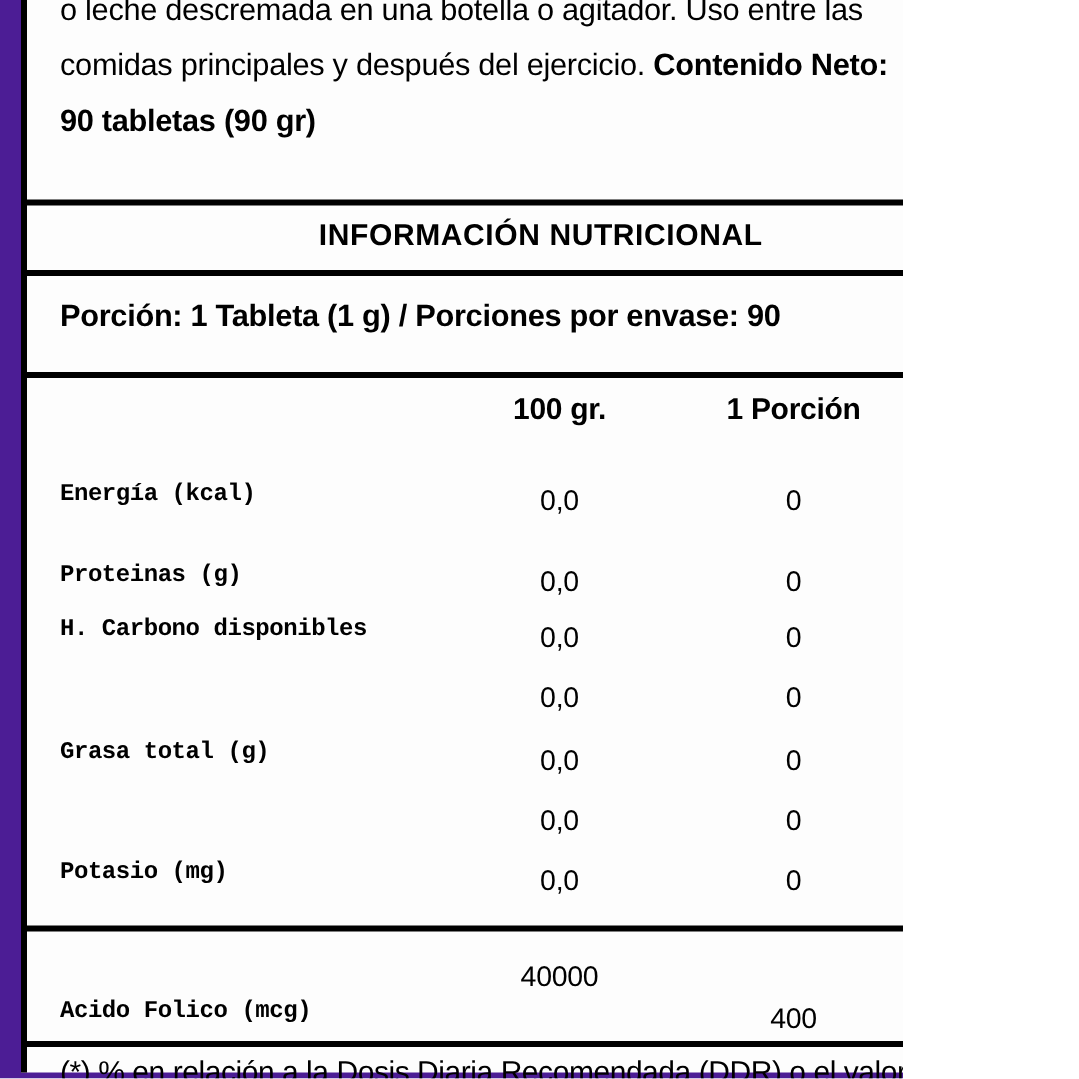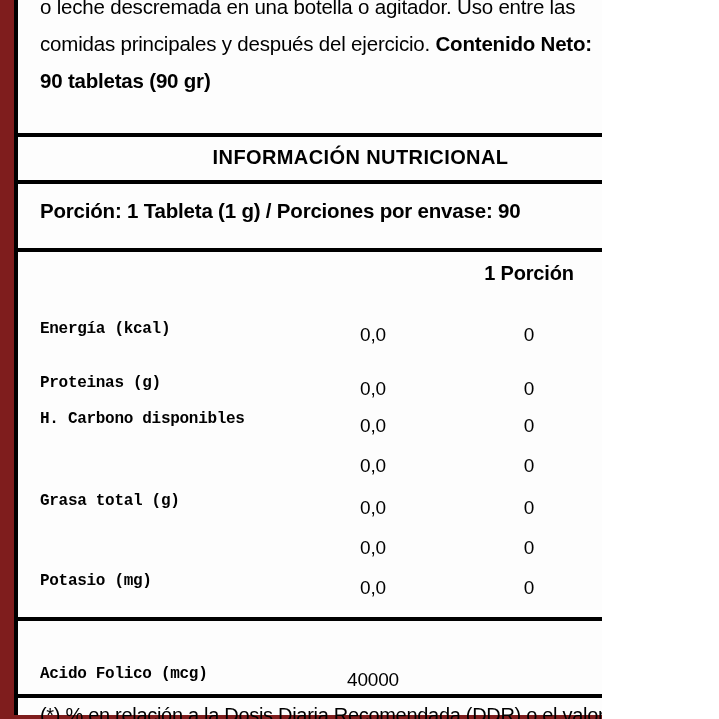--- a/index.html
+++ b/index.html
@@ -7,21 +7,21 @@
     padding: 0;
     background: #ffffff;
   }
   body {
     font-family: "Liberation Sans", sans-serif;
   }
   #label-root {
     position: relative;
     width: 602px;
     height: 719px;
-    background: #7f1d1d;
+    background: #4c1d95;
     overflow: hidden;
     color: #000000;
   }
 
   
   .panel {
     position: absolute;
     left: 14px;
     top: -40px;            
     width: 693px;          
@@ -135,20 +135,21 @@
     <div class="hr" style="top: 173px;"></div>
 
     <div class="tblock section-title" style="top: 186px;">INFORMACIÓN NUTRICIONAL</div>
 
     <div class="hr" style="top: 220px;"></div>
 
     <div class="tblock portion-line" style="top: 239px;">Porción: 1 Tableta  (1 g) / Porciones por envase: 90</div>
 
     <div class="hr" style="top: 288px;"></div>
 
+    <div class="tblock col-head col-100" style="top: 302px;">100 gr.</div>
     <div class="tblock col-head col-porc" style="top: 302px;">1 Porción</div>
 
     <div class="tblock row-label" style="top: 360px;">Energía (kcal)</div>
     <div class="tblock cell-val col-100" style="top: 364px;">0,0</div>
     <div class="tblock cell-val col-porc" style="top: 364px;">0</div>
 
     <div class="tblock row-label" style="top: 414px;">Proteinas (g)</div>
     <div class="tblock cell-val col-100" style="top: 418px;">0,0</div>
     <div class="tblock cell-val col-porc" style="top: 418px;">0</div>
 
@@ -168,21 +169,22 @@
 
     <div class="tblock row-label" style="top: 612px;">Potasio (mg)</div>
     <div class="tblock cell-val col-100" style="top: 617px;">0,0</div>
     <div class="tblock cell-val col-porc" style="top: 617px;">0</div>
 
     <div class="hr" style="top: 657px;"></div>
 
     <div class="tblock star-mark col-ddr" style="top: 666px;">(*)</div>
 
     <div class="tblock row-label" style="top: 705px;">Acido Folico (mcg)</div>
-    <div class="tblock cell-val col-100" style="top: 709px;">40000</div>
+    <div class="tblock cell-val col-100" style="top: 681px;">40000</div>
+    <div class="tblock cell-val col-porc" style="top: 709px;">400</div>
     <div class="tblock cell-val col-ddr" style="top: 709px;">200%</div>
 
     <div class="hr" style="top: 734px;"></div>
 
     <div class="tblock footnote" style="top: 744px;">(*) % en relación a la Dosis Diaria Recomendada (DDR) o el valor</div>
 
   </div>
 
 </div>
 

